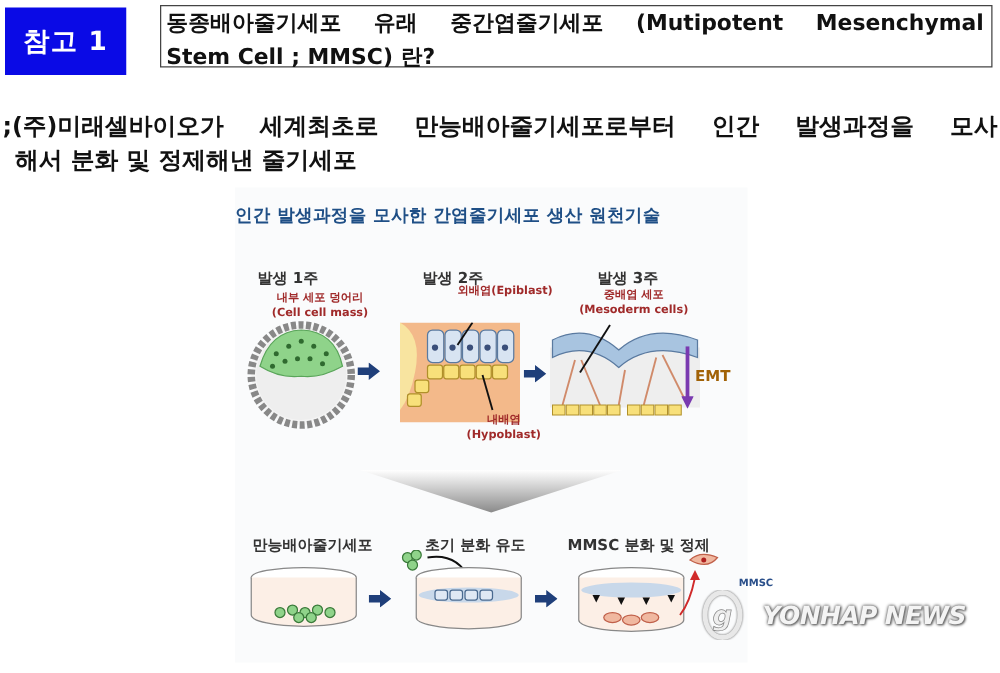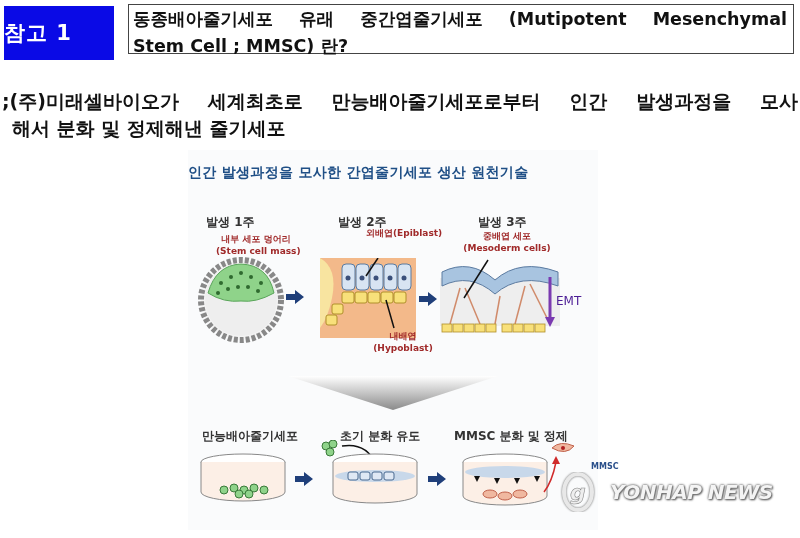--- a/index.html
+++ b/index.html
@@ -1,22 +1,22 @@
 <!DOCTYPE html>
 <html><head>
 <meta charset="utf-8">
 <style>
   html, body { margin:0; padding:0; }
   body {
     width:800px; height:538px; background:#ffffff; position:relative; overflow:hidden;
     font-family:"DejaVu Sans", sans-serif;
   }
   .ref-badge {
-    position:absolute; left:4px; top:6px; width:110px; height:54px;
-    background:#0a0ae6; color:#ffffff; display:flex; align-items:center; justify-content:flex-start;
+    position:absolute; left:4px; top:6px; width:97px; height:54px;
+    background:#0a0ae6; color:#ffffff; display:flex; align-items:center; justify-content:center;
     font-weight:bold; font-size:21px; letter-spacing:1px;
   }
   .ref-title-box {
     position:absolute; left:128px; top:4px; width:666px; height:50px;
     border:1.5px solid #444; box-sizing:border-box; padding:1px 6px 0 4px;
     font-family:"DejaVu Sans", sans-serif; font-weight:bold; font-size:17.5px; line-height:27px; color:#111;
   }
   .ref-title-box .l1 { display:flex; justify-content:space-between; white-space:nowrap; }
   .ref-title-box .l2 { white-space:nowrap; }
   .desc {
@@ -28,21 +28,21 @@
 
   .figure {
     position:absolute; left:188px; top:150px; width:410px; height:380px; background:#fafbfc;
   }
   .fig-title {
     position:absolute; left:0; width:410px; top:14px; text-align:left;
     font-weight:bold; font-size:14px; color:#1f4f86; letter-spacing:0.3px;
   }
   .lbl { position:absolute; font-size:12px; color:#333; font-weight:bold; white-space:nowrap; }
   .lbl-red { position:absolute; font-size:9px; color:#a02a2a; font-weight:bold; text-align:center; white-space:nowrap; line-height:12px; }
-  .emt { position:absolute; font-size:12px; color:#4c1d95; font-weight:normal; }
+  .emt { position:absolute; font-size:12px; color:#a16207; font-weight:bold; }
   .mmsc-small { position:absolute; font-size:8px; color:#2a4f8a; font-weight:bold; }
   .watermark {
     position:absolute; left:560px; top:472px; display:flex; align-items:center;
   }
   .wm-text {
     font-family:"DejaVu Sans", sans-serif; font-weight:bold; font-style:italic;
     font-size:20px; color:#f4f4f4; letter-spacing:-0.5px;
     text-shadow: 0 0 2px #666, 0 0 3px #888, 1px 1px 2px #555;
     margin-left:14px;
   }
@@ -76,21 +76,21 @@
   </div>
   <div class="l2">해서 분화 및 정제해낸 줄기세포</div>
 </div>
 
 <div class="figure">
   <div class="fig-title">인간 발생과정을 모사한 간엽줄기세포 생산 원천기술</div>
 
   <div class="lbl" style="left:18px;top:64px;">발생 1주</div>
   <div class="lbl-red" style="left:28px;top:83px;width:80px;">
     <div>내부 세포 덩어리</div>
-    <div>(Stem cell mass)</div>
+    <div>(Cell cell mass)</div>
   </div>
   <svg style="position:absolute;left:8px;top:105px;" width="90" height="90">
     <circle cx="45" cy="45" r="40" fill="#f4f4f4" stroke="#888" stroke-width="6" stroke-dasharray="4 2"></circle>
     <circle cx="45" cy="45" r="36" fill="#eeeeee"></circle>
     <path d="M12 38 Q20 10 45 9 Q72 10 78 38 Q60 48 45 46 Q28 48 12 38 Z" fill="#8fd38a" stroke="#5aa55a"></path>
     <g fill="#2f6a2f">
       <circle cx="25" cy="28" r="2"></circle>
         <circle cx="35" cy="22" r="2"></circle>
         <circle cx="45" cy="18" r="2"></circle>
       <circle cx="55" cy="22" r="2"></circle>

